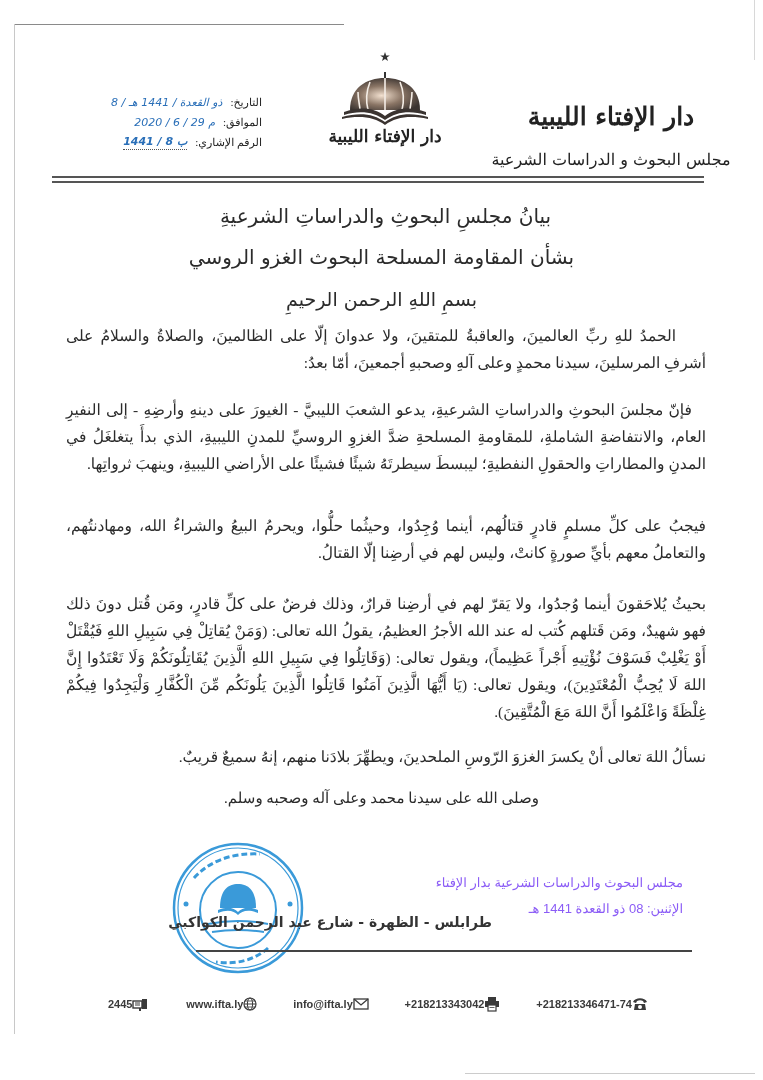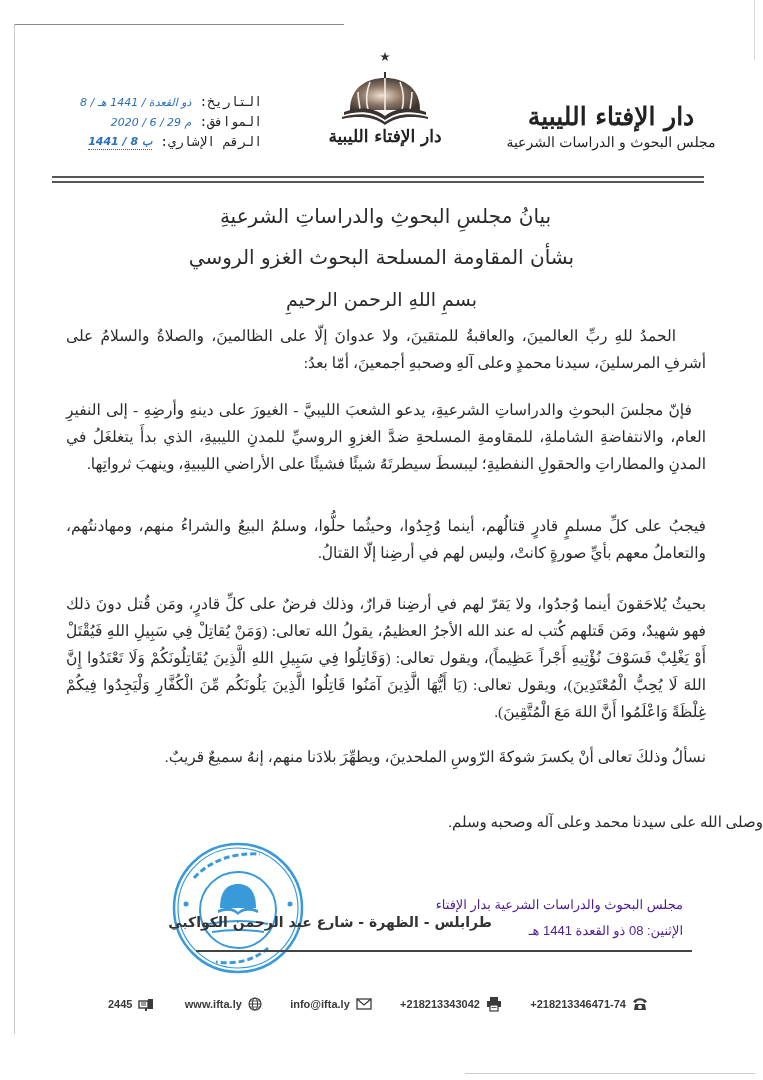--- a/index.html
+++ b/index.html
@@ -7,62 +7,62 @@
     body { position: relative; font-family: "DejaVu Sans", sans-serif; color: #2a2a2a; }
 
     .scan-border-top { position: absolute; left: 14px; top: 24px; width: 330px; height: 1px; background: #8a8a8a; }
     .scan-border-left { position: absolute; left: 14px; top: 24px; width: 1px; height: 1010px; background: #c8c8c8; }
     .scan-border-right { position: absolute; right: 8px; top: 0; width: 1px; height: 60px; background: #d8d8d8; }
     .scan-border-bottom { position: absolute; right: 8px; bottom: 6px; width: 290px; height: 1px; background: #cccccc; }
 
     
     .hdr-right { position: absolute; right: 22px; top: 100px; width: 260px; text-align: center; direction: rtl; }
     .hdr-right .org { font-family: "DejaVu Serif", serif; font-size: 25px; font-weight: bold; color: #222; letter-spacing: 0px; line-height: 34px; }
-    .hdr-right .sub { font-family: "DejaVu Serif", serif; font-size: 14px; color: #222; margin-top: 0; }
+    .hdr-right .sub { font-family: "DejaVu Serif", serif; font-size: 16px; color: #222; margin-top: 16px; }
 
     .hdr-center { position: absolute; left: 310px; top: 50px; width: 150px; text-align: center; }
     .hdr-center svg { display: block; margin: 0 auto; }
     .hdr-center .org { font-family: "DejaVu Serif", serif; font-size: 17px; font-weight: bold; color: #222; direction: rtl; margin-top: -2px; }
 
     .hdr-left { position: absolute; left: 62px; top: 92px; width: 200px; direction: rtl; font-size: 11px; color: #222; }
     .hdr-left .row { display: flex; align-items: center; height: 20px; }
-    .hdr-left .lbl { font-family: Liberation Mono, monospace; font-size: 13px; }
+    .hdr-left .lbl { font-family: Liberation Serif, serif; font-size: 11px; }
     .hdr-left .val { font-family: "DejaVu Sans", sans-serif; color: #2a6fb8; font-style: italic; font-size: 11px; margin-right: 8px; direction: ltr; }
     .hdr-left .dots { border-bottom: 1px dotted #555; padding-bottom: 1px; font-weight: bold; }
 
     .hdr-rule1 { position: absolute; left: 52px; top: 176px; width: 652px; height: 1.5px; background: #555; }
     .hdr-rule2 { position: absolute; left: 52px; top: 181px; width: 652px; height: 1.5px; background: #555; }
 
     
     .title { position: absolute; left: 0; width: 763px; text-align: center; direction: rtl; font-family: "DejaVu Sans", sans-serif; color: #2b2b2b; }
     .title1 { top: 204px; font-size: 20px; padding-left: 8px; }
     .title2 { top: 245px; font-size: 20px; }
     .bism { top: 288px; font-size: 19px; }
 
     
     .body { position: absolute; left: 66px; width: 640px; direction: rtl; text-align: justify; font-family: Liberation Serif, serif; font-size: 15.5px; line-height: 27px; color: #2b2b2b; }
     .p1 { top: 322px; text-indent: 30px; }
     .p2 { top: 396px; text-indent: 14px; }
     .p3 { top: 512px; }
     .p4 { top: 590px; }
     .p5 { top: 743px; text-indent: 0; }
-    .p6 { top: 785px; width: 763px; left: 0; font-size: 15px; margin-top: 24px; }
+    .p6 { top: 785px; width: 763px; left: 0; text-align: center; font-size: 15px; }
 
     
-    .sig { position: absolute; right: 80px; top: 892px; width: 280px; direction: rtl; font-family: "Liberation Sans", sans-serif; font-size: 13px; color: #4c1d95; }
+    .sig { position: absolute; right: 80px; top: 870px; width: 280px; direction: rtl; font-family: "Liberation Sans", sans-serif; font-size: 13px; color: #8b5cf6; }
     .sig .line { height: 26px; line-height: 26px; }
 
     .stamp { position: absolute; left: 168px; top: 838px; width: 140px; height: 140px; }
 
     .ftr-rule { position: absolute; left: 196px; top: 950px; width: 496px; height: 1.5px; background: #444; }
 
     .address { position: absolute; left: 80px; top: 914px; width: 620px; text-align: center; direction: rtl; font-family: "DejaVu Sans", sans-serif; font-weight: bold; font-size: 14px; color: #333; padding-right: 120px; }
 
     .contact { position: absolute; left: 108px; top: 996px; width: 540px; display: flex; align-items: center; justify-content: space-between; font-family: "Liberation Sans", sans-serif; font-weight: bold; font-size: 11px; color: #3a3a3a; }
-    .contact .item { display: flex; align-items: center; gap: 6px; }
+    .contact .item { display: flex; align-items: center; }
     .contact svg { display: block; }
   </style>
 </head>
 <body>
 
 <div class="scan-border-top"></div>
 <div class="scan-border-left"></div>
 <div class="scan-border-right"></div>
 <div class="scan-border-bottom"></div>
 
@@ -113,23 +113,23 @@
 
 <div class="hdr-rule1"></div>
 <div class="hdr-rule2"></div>
 
 <div class="title title1">بيانُ مجلسِ البحوثِ والدراساتِ الشرعيةِ</div>
 <div class="title title2">بشأن المقاومة المسلحة البحوث الغزو الروسي</div>
 <div class="title bism">بسمِ اللهِ الرحمن الرحيمِ</div>
 
 <p class="body p1">الحمدُ للهِ ربِّ العالمينَ، والعاقبةُ للمتقينَ، ولا عدوانَ إلّا على الظالمينَ، والصلاةُ والسلامُ على أشرفِ المرسلينَ، سيدنا محمدٍ وعلى آلهِ وصحبهِ أجمعينَ، أمّا بعدُ:</p>
 <p class="body p2">فإنّ مجلسَ البحوثِ والدراساتِ الشرعيةِ، يدعو الشعبَ الليبيَّ - الغيورَ على دينهِ وأرضِهِ - إلى النفيرِ العام، والانتفاضةِ الشاملةِ، للمقاومةِ المسلحةِ ضدَّ الغزوِ الروسيِّ للمدنِ الليبيةِ، الذي بدأَ يتغلغَلُ في المدنِ والمطاراتِ والحقولِ النفطيةِ؛ ليبسطَ سيطرتَهُ شيئًا فشيئًا على الأراضي الليبيةِ، وينهبَ ثرواتِها.</p>
-<p class="body p3">فيجبُ على كلِّ مسلمٍ قادرٍ قتالُهم، أينما وُجِدُوا، وحيثُما حلُّوا، وسلمُ البيعُ والشراءُ منهم، ومهادنتُهم، والتعاملُ معهم بأيِّ صورةٍ كانتْ، وليس لهم في أرضِنا إلّا القتالُ.</p>
+<p class="body p3">فيجبُ على كلِّ مسلمٍ قادرٍ قتالُهم، أينما وُجِدُوا، وحيثُما حلُّوا، ويحرمُ البيعُ والشراءُ الله، ومهادنتُهم، والتعاملُ معهم بأيِّ صورةٍ كانتْ، وليس لهم في أرضِنا إلّا القتالُ.</p>
 <p class="body p4">بحيثُ يُلاحَقونَ أينما وُجدُوا، ولا يَقرّ لهم في أرضِنا قرارٌ، وذلك فرضٌ على كلِّ قادرٍ، ومَن قُتل دونَ ذلك فهو شهيدٌ، ومَن قَتلهم كُتب له عند الله الأجرُ العظيمُ، يقولُ الله تعالى: (وَمَنْ يُقاتِلْ فِي سَبِيلِ اللهِ فَيُقْتَلْ أَوْ يَغْلِبْ فَسَوْفَ نُؤْتِيهِ أَجْراً عَظِيماً)، ويقول تعالى: (وَقَاتِلُوا فِي سَبِيلِ اللهِ الَّذِينَ يُقَاتِلُونَكُمْ وَلَا تَعْتَدُوا إِنَّ اللهَ لَا يُحِبُّ الْمُعْتَدِينَ)، ويقول تعالى: (يَا أَيُّهَا الَّذِينَ آمَنُوا قَاتِلُوا الَّذِينَ يَلُونَكُم مِّنَ الْكُفَّارِ وَلْيَجِدُوا فِيكُمْ غِلْظَةً وَاعْلَمُوا أَنَّ اللهَ مَعَ الْمُتَّقِينَ).</p>
-<p class="body p5">نسألُ وذلكَ تعالى أنْ يكسرَ شوكةَ الرّوسِ الملحدينَ، ويطهِّرَ بلادَنا منهم، إنهُ سميعٌ قريبٌ.</p>
+<p class="body p5">نسألُ اللهَ تعالى أنْ يكسرَ الغزوَ الرّوسِ الملحدينَ، ويطهِّرَ بلادَنا منهم، إنهُ سميعٌ قريبٌ.</p>
 <p class="body p6">وصلى الله على سيدنا محمد وعلى آله وصحبه وسلم.</p>
 
 <div class="stamp">
   <svg width="140" height="140" viewBox="0 0 140 140">
     <circle cx="70" cy="70" r="64" fill="none" stroke="#3a9ad9" stroke-width="2.5"></circle>
     <circle cx="70" cy="70" r="60" fill="none" stroke="#3a9ad9" stroke-width="1.2"></circle>
     <circle cx="70" cy="72" r="38" fill="none" stroke="#3a9ad9" stroke-width="2"></circle>
     <circle cx="18" cy="66" r="2.5" fill="#3a9ad9"></circle>
     <circle cx="122" cy="66" r="2.5" fill="#3a9ad9"></circle>
     <path d="M52,70 C52,52 60,46 70,46 C80,46 88,52 88,70 Z" fill="#3a9ad9"></path>

